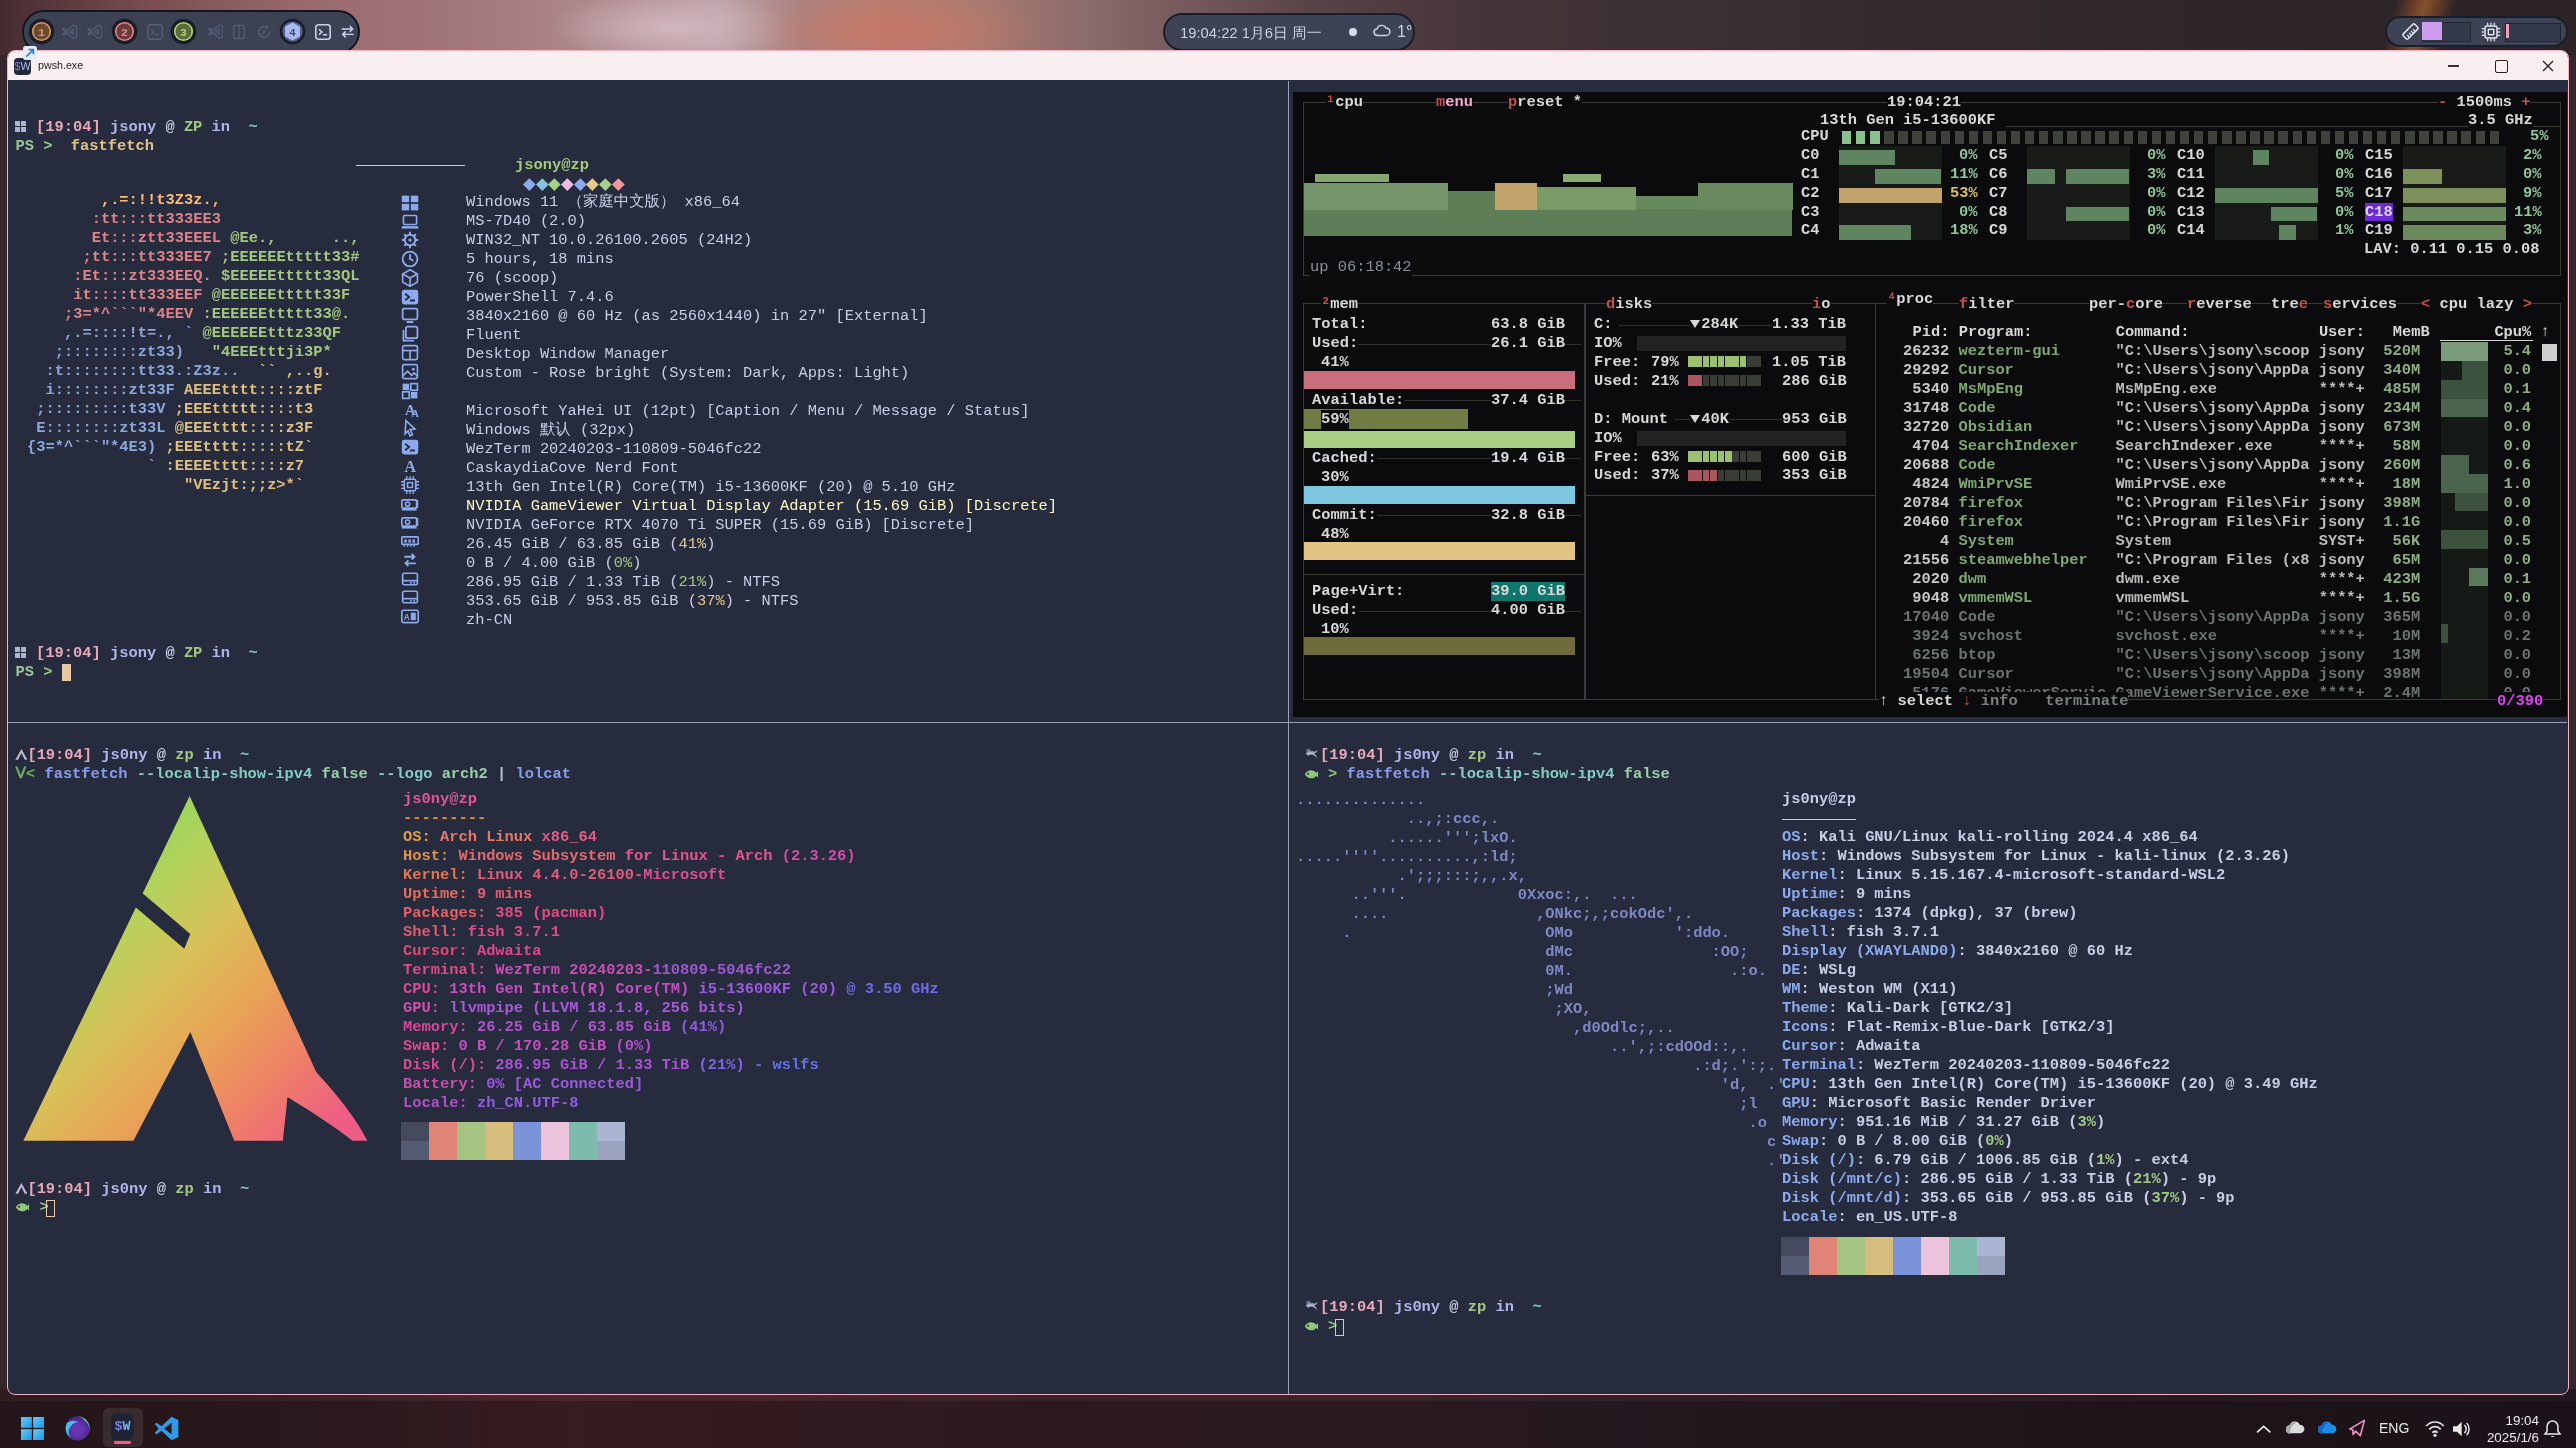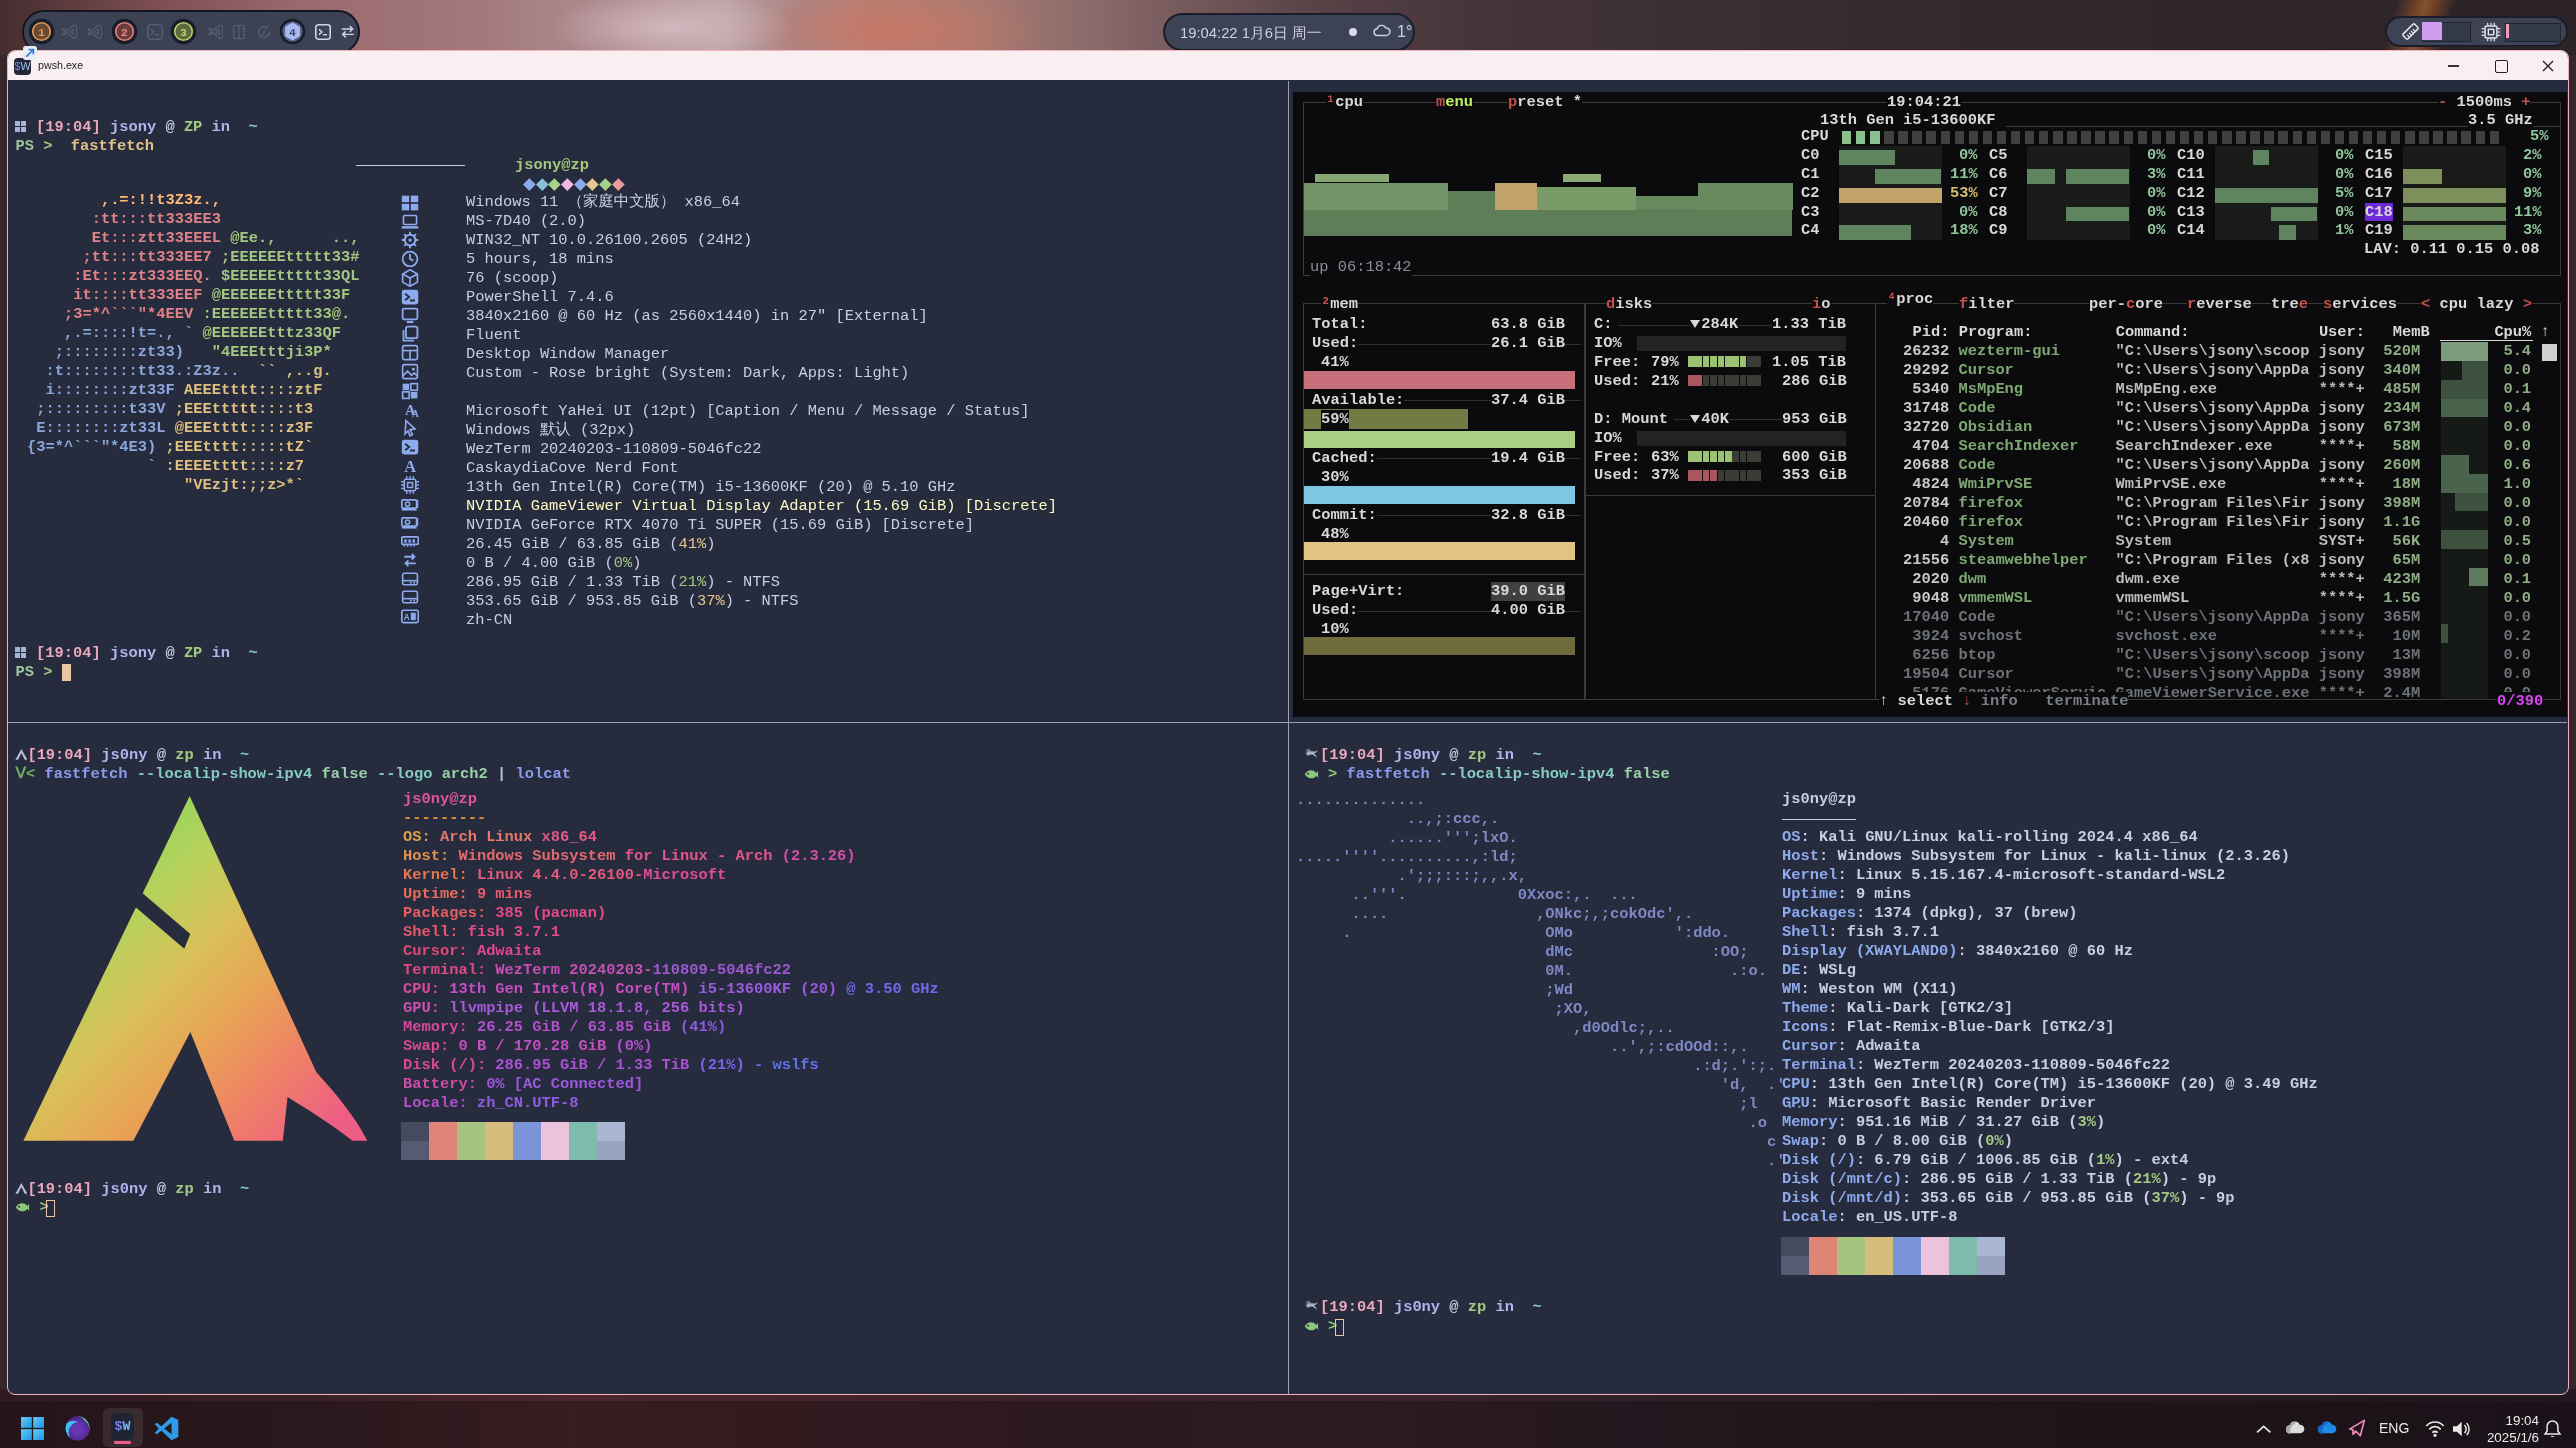--- a/index.html
+++ b/index.html
@@ -390,21 +390,21 @@
 <pre style="left:15.4px;top:663px"><b><span style="color:#9ec49c">PS</span> <span style="color:#a2c883">&gt;</span></b></pre>
 <div class="ab" style="left:62px;top:664px;width:8.7px;height:17.4px;background:#e8c8a2"></div>
 <div class="ab" style="left:1293px;top:92px;width:1274px;height:625px;background:#0b0b0d"></div>
 <div class="ab" style="left:1303px;top:102px;width:1258px;height:174px;border:0.7px solid #3a3b33;box-sizing:border-box"></div>
 <div class="ab" style="left:1303px;top:303px;width:282px;height:397px;border:0.7px solid #3a3b33;box-sizing:border-box"></div>
 <div class="ab" style="left:1585px;top:303px;width:291px;height:397px;border:0.7px solid #3a3b33;box-sizing:border-box"></div>
 <div class="ab" style="left:1875px;top:303px;width:686px;height:397px;border:0.7px solid #3a3b33;box-sizing:border-box"></div>
 <div class="ab" style="left:2006px;top:126px;width:554px;height:0.7px;background:#3a3b33"></div>
 <div class="ab" style="left:1585px;top:495px;width:291px;height:0.7px;background:#3a3b33"></div>
 <pre style="left:1326px;top:93px;background:#0b0b0d"><b><span style="color:#c2514d">¹</span><span style="color:#d8d8d8">cpu</span></b></pre>
-<pre style="left:1436px;top:93px;background:#0b0b0d"><b><span style="color:#c2514d">m</span><span style="color:#bef264">enu</span></b></pre>
+<pre style="left:1436px;top:93px;background:#0b0b0d"><b><span style="color:#c2514d">m</span><span style="color:#f9a8d4">enu</span></b></pre>
 <pre style="left:1508px;top:93px;background:#0b0b0d"><b><span style="color:#c2514d">p</span><span style="color:#d8d8d8">reset *</span></b></pre>
 <pre style="left:1887px;top:93px;background:#0b0b0d"><b><span style="color:#d8d8d8">19:04:21</span></b></pre>
 <pre style="left:2438px;top:93px;background:#0b0b0d"><b><span style="color:#c2514d">-</span> <span style="color:#d8d8d8">1500ms</span> <span style="color:#c2514d">+</span></b></pre>
 <pre style="left:1820px;top:111px;background:#0b0b0d"><b><span style="color:#d8d8d8">13th Gen i5-13600KF</span></b></pre>
 <pre style="left:2468px;top:111px;background:#0b0b0d"><b><span style="color:#d8d8d8">3.5 GHz</span></b></pre>
 <div class="ab" style="left:1304px;top:209px;width:488px;height:27px;background:#5e7e57"></div>
 <div class="ab" style="left:1304px;top:183px;width:144px;height:27px;background:#74946a"></div>
 <div class="ab" style="left:1448px;top:191px;width:47px;height:19px;background:#5e7e57"></div>
 <div class="ab" style="left:1495px;top:183px;width:42px;height:27px;background:#c2a26b"></div>
 <div class="ab" style="left:1537px;top:187px;width:99px;height:23px;background:#7a9a68"></div>
@@ -520,21 +520,21 @@
 <pre style="left:1491px;top:449px;background:#0b0b0d"><b><span style="color:#d8d8d8">19.4 GiB</span></b></pre>
 <pre style="left:1321px;top:468px"><b><span style="color:#d8d8d8">30%</span></b></pre>
 <div class="ab" style="left:1304px;top:486px;width:271px;height:18px;background:#7ec7e0"></div>
 <div class="ab" style="left:1335px;top:515px;width:246px;height:0.7px;background:#30312a"></div>
 <pre style="left:1312px;top:506px;background:#0b0b0d"><b><span style="color:#d8d8d8">Commit:</span></b></pre>
 <pre style="left:1491px;top:506px;background:#0b0b0d"><b><span style="color:#d8d8d8">32.8 GiB</span></b></pre>
 <pre style="left:1321px;top:525px"><b><span style="color:#d8d8d8">48%</span></b></pre>
 <div class="ab" style="left:1304px;top:542px;width:271px;height:18px;background:#e3c384"></div>
 <div class="ab" style="left:1303px;top:574px;width:282px;height:0.7px;background:#3a3b33"></div>
 <pre style="left:1312px;top:582px;background:#0b0b0d"><b><span style="color:#d8d8d8">Page+Virt:</span></b></pre>
-<pre style="left:1491px;top:582px;background:#404040"><b><span style="color:#d8d8d8">39.0 GiB</span></b></pre>
+<pre style="left:1491px;top:582px;background:#0f766e"><b><span style="color:#d8d8d8">39.0 GiB</span></b></pre>
 <div class="ab" style="left:1335px;top:611px;width:246px;height:0.7px;background:#30312a"></div>
 <pre style="left:1312px;top:601px;background:#0b0b0d"><b><span style="color:#d8d8d8">Used:</span></b></pre>
 <pre style="left:1491px;top:601px;background:#0b0b0d"><b><span style="color:#d8d8d8">4.00 GiB</span></b></pre>
 <pre style="left:1321px;top:620px"><b><span style="color:#d8d8d8">10%</span></b></pre>
 <div class="ab" style="left:1304px;top:637px;width:271px;height:18px;background:#6f6b3d"></div>
 <div class="ab" style="left:1618px;top:325px;width:227px;height:0.7px;background:#30312a"></div>
 <pre style="left:1594px;top:315px;background:#0b0b0d"><b><span style="color:#d8d8d8">C:</span></b></pre>
 <pre style="left:1690px;top:315px;background:#0b0b0d"><span style="display:inline-block;width:0;height:0;border-left:5.4px solid transparent;border-right:5.4px solid transparent;border-top:8px solid #d8d8d8;margin-right:1.3px"></span><b style="color:#d8d8d8">284K</b></pre>
 <pre style="left:1772px;top:315px;background:#0b0b0d"><b><span style="color:#d8d8d8">1.33 TiB</span></b></pre>
 <pre style="left:1594px;top:334px"><b><span style="color:#d8d8d8">IO%</span></b></pre>

